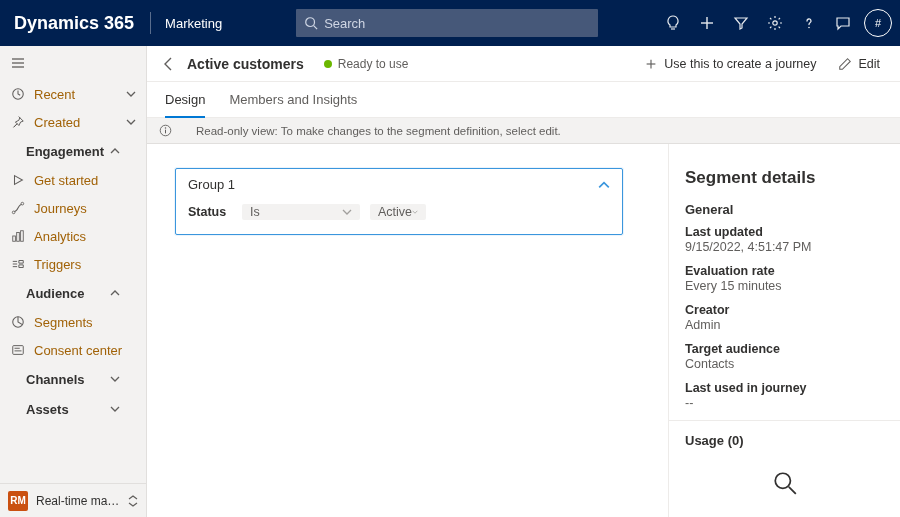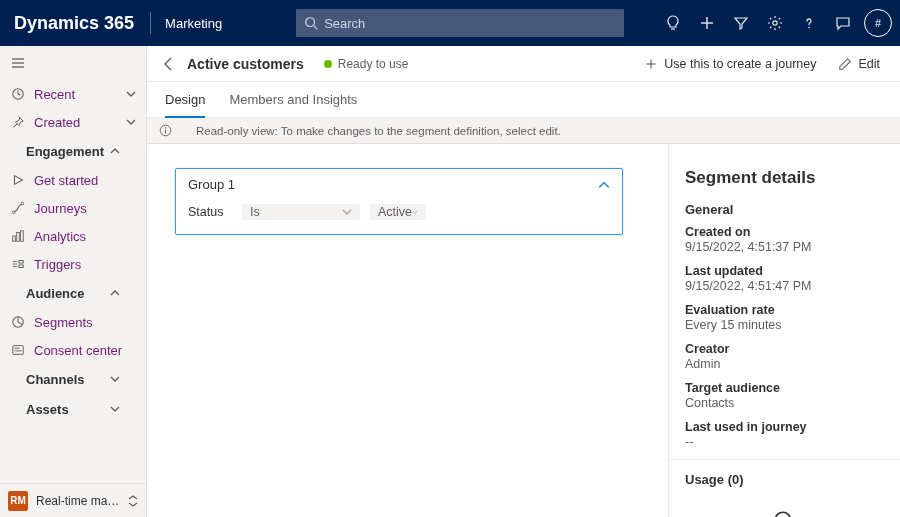--- a/index.html
+++ b/index.html
@@ -2,33 +2,33 @@
 <html><head>
 <meta charset="utf-8">
 <style>
   * { box-sizing: border-box; margin: 0; padding: 0; }
   html, body { width: 900px; height: 517px; font-family: "Segoe UI", Arial, sans-serif; font-size: 13px; color: #323130; overflow: hidden; background: #fff; }
   
   .topbar { height: 46px; background: #002050; display: flex; align-items: center; color: #fff; }
   .brand { padding: 0 14px; font-size: 18px; font-weight: 600; }
   .brand-sep { width: 1px; height: 22px; background: rgba(255,255,255,0.35); margin: 0 4px 0 2px; }
   .brand-area { padding: 0 14px 0 10px; font-size: 13px; }
-  .searchbox { margin-left: 60px; width: 328px; height: 28px; background: #465879; display: flex; align-items: center; border-radius: 1px; padding: 0 8px; color: #cfd6e4; }
+  .searchbox { margin-left: 60px; width: 302px; height: 28px; background: #465879; display: flex; align-items: center; border-radius: 1px; padding: 0 8px; color: #cfd6e4; }
   .searchbox input { flex: 1; background: transparent; border: 0; outline: 0; color: #fff; font-size: 13px; padding-left: 6px; }
   .searchbox input::placeholder { color: #cfd6e4; }
   .top-icons { margin-left: auto; display: flex; align-items: center; gap: 0; padding-right: 8px; }
   .top-icons .ticon { width: 34px; height: 46px; display: flex; align-items: center; justify-content: center; color: #fff; opacity: .9; }
   .avatar { width: 28px; height: 28px; border: 1px solid #fff; border-radius: 50%; display: flex; align-items: center; justify-content: center; font-size: 11px; margin-left: 4px; }
   
   .shell { display: flex; height: calc(100% - 46px); }
   .sidebar { width: 147px; background: #f3f2f1; border-right: 1px solid #e1dfdd; display: flex; flex-direction: column; position: relative; }
   .burger { height: 34px; display: flex; align-items: center; padding: 0 10px; }
   .navlist { flex: 1; overflow: hidden; }
   .section-head { display: flex; align-items: center; justify-content: space-between; padding: 6px 26px; font-weight: 600; font-size: 13px; color: #323130; height: 30px; }
-  .navitem { display: flex; align-items: center; gap: 8px; padding: 0 10px; height: 28px; color: #701a75; }
+  .navitem { display: flex; align-items: center; gap: 8px; padding: 0 10px; height: 28px; color: #a16207; }
   .navitem .ic { width: 16px; height: 16px; display: flex; align-items: center; justify-content: center; color: #605e5c; }
   .chev { color: #605e5c; }
   .area-switch { height: 34px; border-top: 1px solid #e1dfdd; display: flex; align-items: center; gap: 8px; padding: 0 8px; font-size: 12px; }
   .area-badge { background: #ca5010; color:#fff; width:20px; height:20px; display:flex; align-items:center; justify-content:center; font-size:10px; font-weight:600; border-radius:2px; }
   .area-switch .label { flex:1; white-space: nowrap; overflow: hidden; text-overflow: ellipsis; }
   
   .main { flex: 1; display: flex; flex-direction: column; min-width: 0; }
   .cmdbar { height: 36px; display: flex; align-items: center; padding: 0 14px; border-bottom: 1px solid #edebe9; gap: 10px; }
   .page-title { font-weight: 600; font-size: 14px; }
   .status-pill { display: flex; align-items: center; gap: 6px; font-size: 12px; color: #605e5c; margin-left: 10px; }
@@ -37,21 +37,21 @@
   .cmd-btn { display: flex; align-items: center; gap: 6px; color: #323130; font-size: 12.5px; padding: 4px 6px; }
   .tabs { height: 36px; display: flex; align-items: center; gap: 24px; padding: 0 18px; border-bottom: 1px solid #edebe9; }
   .tab { height: 100%; display: flex; align-items: center; color: #605e5c; font-size: 13px; }
   .tab.active { color: #323130; border-bottom: 2px solid #0078d4; margin-bottom: -1px; }
   .info-strip { height: 26px; background: #f3f2f1; display: flex; align-items: center; gap: 24px; padding: 0 12px; font-size: 11.5px; color: #605e5c; border-bottom: 1px solid #e1dfdd; }
   .content-row { flex: 1; display: flex; min-height: 0; }
   .canvas { flex: 1; padding: 24px 28px; overflow: auto; }
   .group-card { border: 1px solid #3a96dd; background: #fff; border-radius: 2px; width: 448px; box-shadow: 0 0 0 1px rgba(58,150,221,0.1); }
   .group-head { display: flex; align-items: center; justify-content: space-between; padding: 8px 12px 6px; font-size: 13px; }
   .group-body { padding: 6px 12px 14px; display: flex; align-items: center; gap: 10px; }
-  .field-label { width: 44px; font-size: 12.5px; color: #323130; }
+  .field-label { width: 44px; font-size: 12.5px; color: #323130; font-weight: bold; }
   .dd { height: 16px; background: #f3f2f1; display: flex; align-items: center; justify-content: space-between; padding: 0 8px; color: #605e5c; font-size: 12.5px; border-radius: 2px; }
   .dd.op { width: 118px; }
   .dd.val { width: 56px; }
   
   .details { width: 232px; border-left: 1px solid #edebe9; padding: 24px 16px 10px; overflow: auto; }
   .details h2 { font-size: 17px; font-weight: 600; margin-bottom: 14px; }
   .details h3 { font-size: 13px; font-weight: 600; margin-bottom: 8px; }
   .kv { margin-bottom: 10px; }
   .kv .k { font-size: 12.5px; font-weight: 600; color: #323130; }
   .kv .v { font-size: 12.5px; color: #605e5c; margin-top: 1px; }
@@ -319,24 +319,20 @@
                 </svg>
             </div>
           </div>
         </div>
       </div>
 
       <div class="details">
         <h2>Segment details</h2>
         <h3>General</h3>
         <div class="kv">
-          <div class="k">Created on</div>
-          <div class="v">9/15/2022, 4:51:37 PM</div>
-        </div>
-        <div class="kv">
           <div class="k">Last updated</div>
           <div class="v">9/15/2022, 4:51:47 PM</div>
         </div>
         <div class="kv">
           <div class="k">Evaluation rate</div>
           <div class="v">Every 15 minutes</div>
         </div>
         <div class="kv">
           <div class="k">Creator</div>
           <div class="v">Admin</div>

